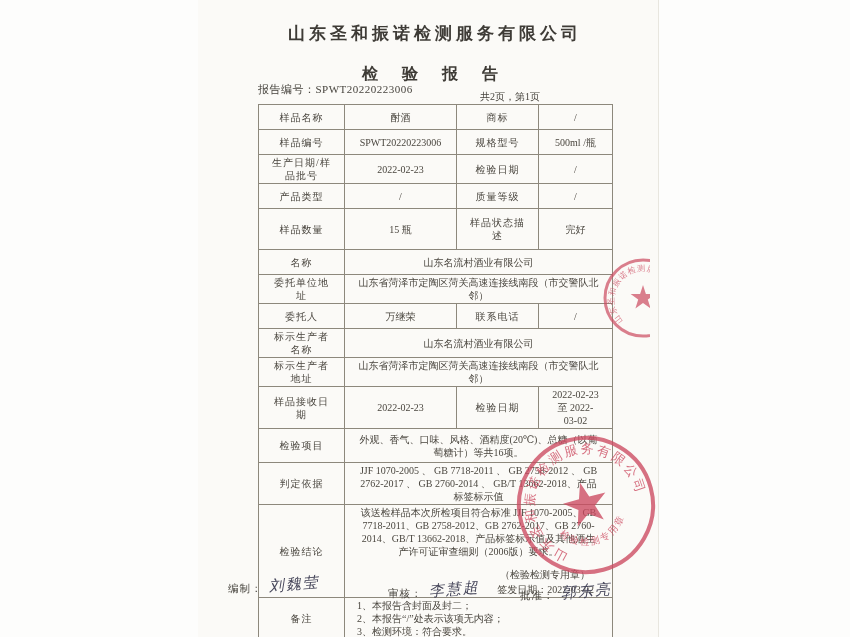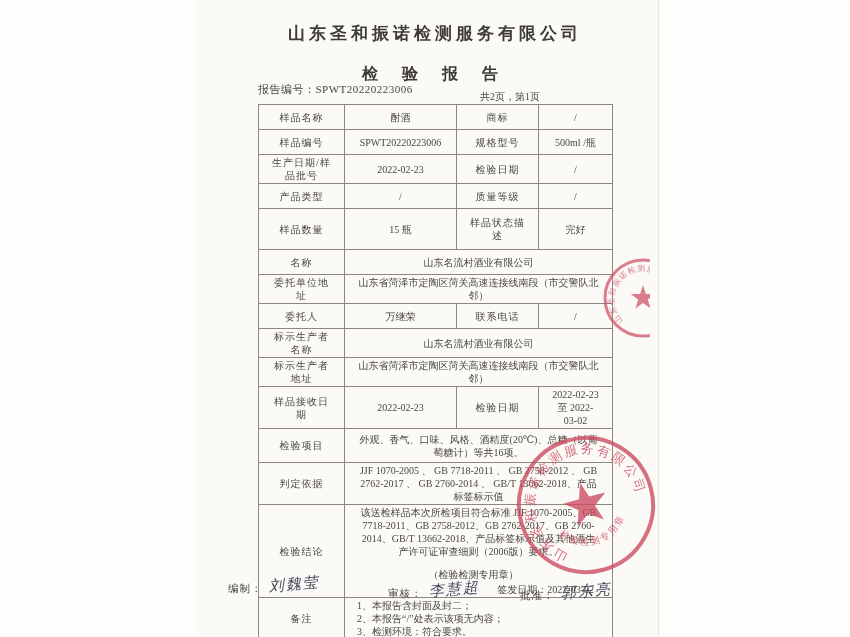--- a/index.html
+++ b/index.html
@@ -26,21 +26,21 @@
   table.report td{
     border:1px solid #8d887c;
     font-size:10px;line-height:1.3;
     text-align:center;vertical-align:middle;
     padding:1px 12px;color:#4a463f;
     overflow:hidden;
   }
   td.lbl{letter-spacing:1px;}
   td.left{text-align:left;padding:2px 5px;}
   .remark-line{text-align:left;}
-  .concl-note{text-align:center;padding-right:10px;margin-top:10px;}
+  .concl-note{text-align:right;padding-right:10px;margin-top:10px;}
   .concl-date{text-align:right;padding-right:6px;margin-top:2px;}
   .footer-item{position:absolute;font-size:10.5px;letter-spacing:1px;white-space:nowrap;}
   .sig{
     display:inline-block;font-size:15px;font-style:italic;
     transform:rotate(-5deg) translateY(-3px);color:#46465a;
     letter-spacing:2px;margin-left:6px;
   }
   .stamp-main{position:absolute;left:511px;top:430px;width:150px;height:150px;pointer-events:none;}
   .stamp-edge-clip{position:absolute;left:596px;top:254px;width:54px;height:88px;overflow:hidden;pointer-events:none;}
   svg text{font-family:"Liberation Serif","DejaVu Serif",serif;}

